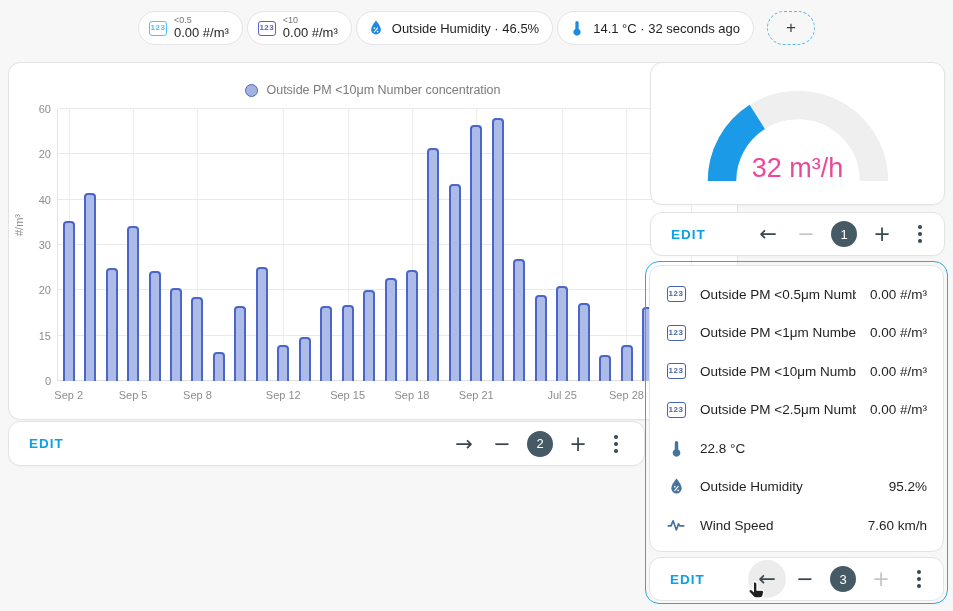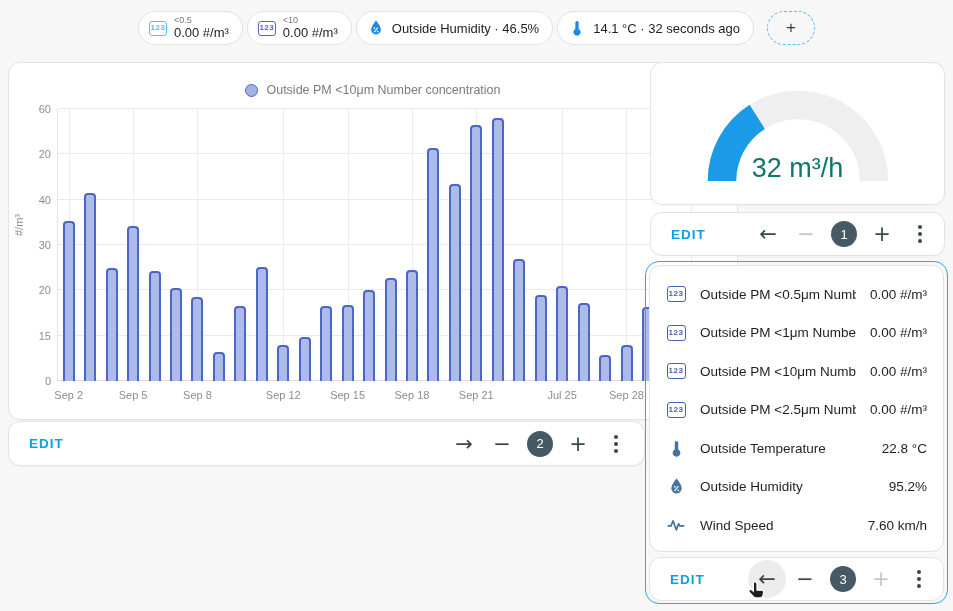--- a/index.html
+++ b/index.html
@@ -109,21 +109,21 @@
     display: flex; align-items: center; justify-content: center;
     border: none; cursor: pointer;
   }
   .kebab-dots { display: flex; flex-direction: column; gap: 3px; }
   .kebab-dots i { width: 4px; height: 4px; border-radius: 50%; background: #37474f; display: block; }
   
   #gauge-card { left: 650px; top: 62px; width: 295px; height: 143px; }
   #gauge-svg { position: absolute; left: 50%; transform: translateX(-50%); top: 18px; }
   .gauge-value {
     position: absolute; left: 0; right: 0; top: 90px; text-align: center;
-    font-size: 27px; color: #0f766e;
+    font-size: 27px; color: #ec4899;
   }
   .gauge-name {
     position: absolute; left: 0; right: 0; top: 121px; text-align: center;
     font-size: 13.5px; color: #2b2b2b;
   }
   
   #entities-section {
     position: absolute; left: 645px; top: 261px; width: 303px; height: 343px;
     border: 1.5px solid #2ea7e4; border-radius: 14px; padding: 3px;
   }
@@ -417,21 +417,20 @@
         </span>
         <span class="ename">Outside PM &lt;2.5μm Number co...</span>
         <span class="evalue">0.00 #/m³</span>
       </div>
       <div class="erow">
         <span class="eicon">
           <svg width="19" height="19" viewBox="0 0 24 24">
             <path fill="#44739e" d="M12 2.5a2.2 2.2 0 0 0-2.2 2.2v8.5a4.8 4.8 0 1 0 4.4 0V4.7A2.2 2.2 0 0 0 12 2.5z"></path>
           </svg>
         </span>
-        <span class="ename">Outside Temperature</span>
         <span class="evalue">22.8 °C</span>
       </div>
       <div class="erow">
         <span class="eicon">
           <svg width="19" height="19" viewBox="0 0 24 24">
             <path fill="#44739e" d="M12 2C12 2 5.5 9.6 5.5 14.2a6.5 6.5 0 0 0 13 0C18.5 9.6 12 2 12 2z"></path>
             <path stroke="#fff" stroke-width="1.4" d="M9.5 17.5 14.5 11.5"></path>
             <circle cx="9.8" cy="12.2" r="1.1" fill="#fff"></circle>
             <circle cx="14.2" cy="16.8" r="1.1" fill="#fff"></circle>
           </svg>

